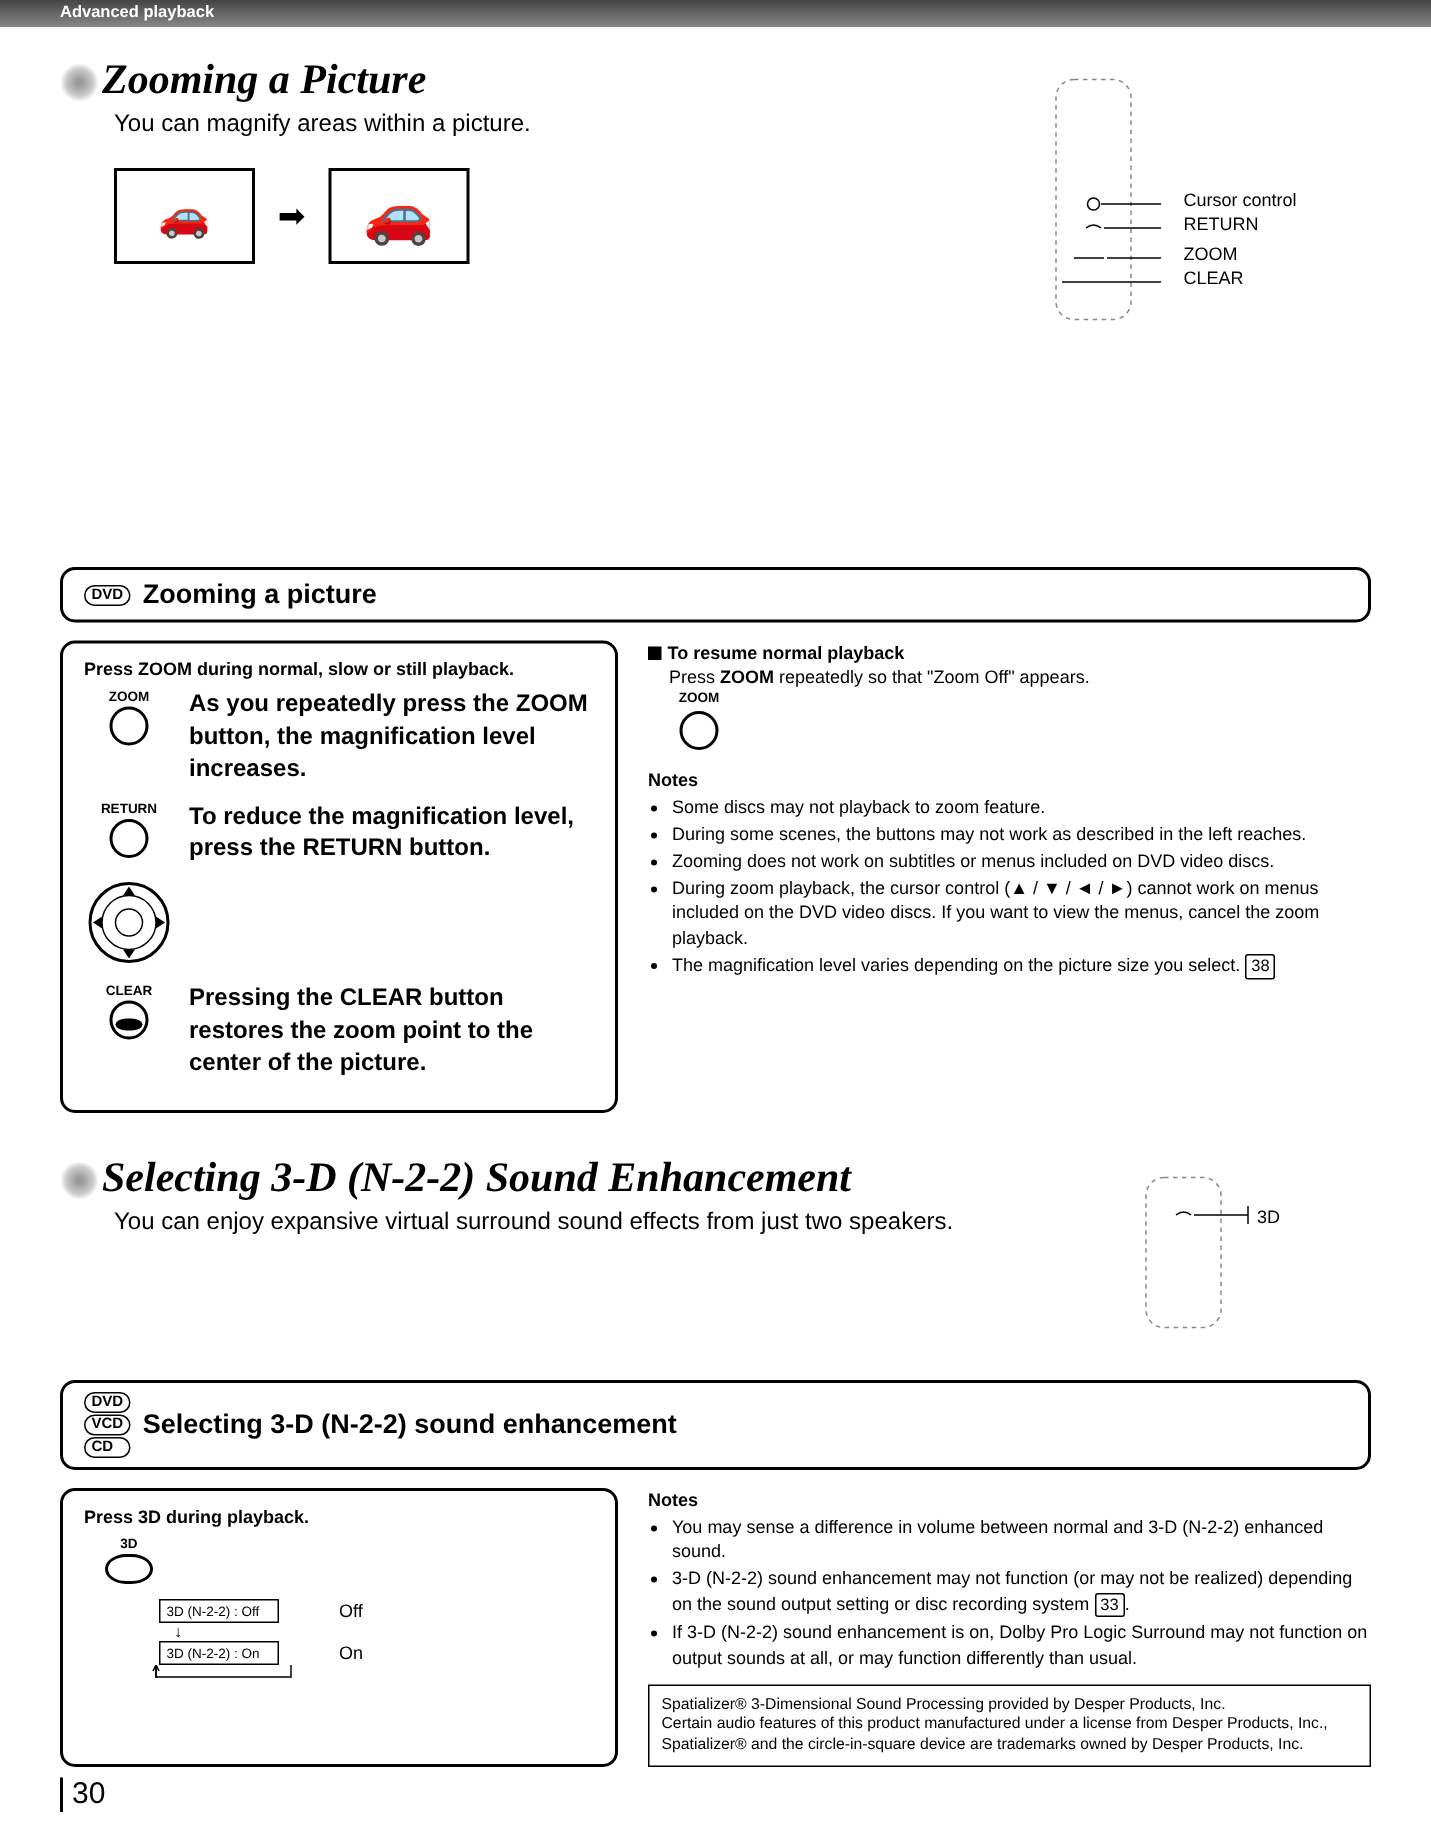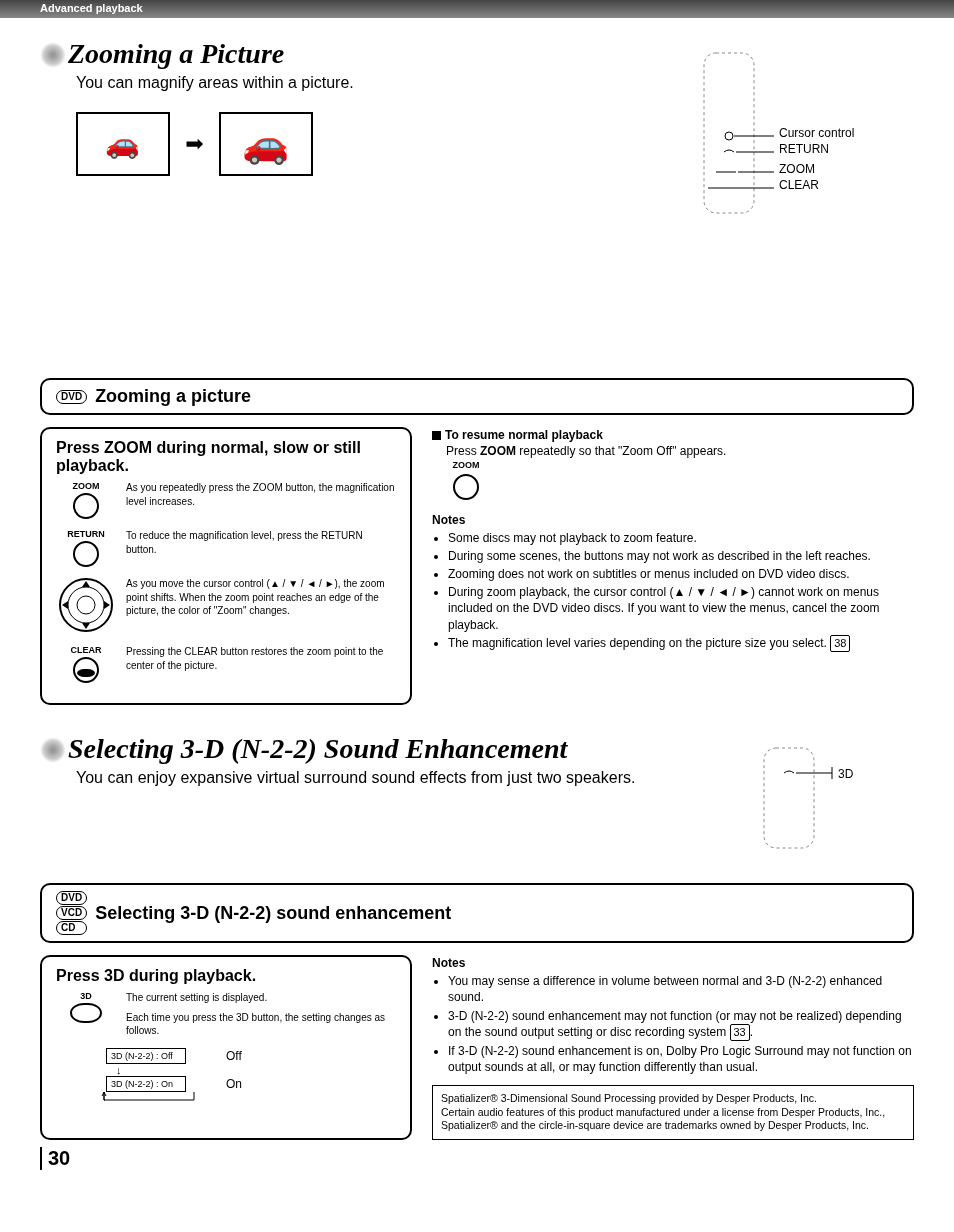--- a/index.html
+++ b/index.html
@@ -108,21 +108,21 @@
     flex-direction: column;
     gap: 1px;
   }
   .instruction-panel {
     border: 2px solid #000;
     border-radius: 10px;
     padding: 10px 14px;
   }
   .inst-head {
     font-weight: bold;
-    font-size: 16px;
+    font-size: 12px;
     margin-bottom: 6px;
   }
   .inst-row {
     display: flex;
     gap: 10px;
     margin-bottom: 10px;
     align-items: flex-start;
   }
   .btn-icon {
     width: 60px;
@@ -164,22 +164,23 @@
     border-radius: 14px/10px;
     margin: 2px auto 0 auto;
     display: block;
   }
   .dpad {
     width: 56px;
     height: 56px;
     margin: 0 auto;
   }
   .inst-text {
-    font-size: 10px;
+    font-size: 16px;
     line-height: 1.35;
+    font-weight: bold;
   }
   .right-notes {
     font-size: 12px;
     line-height: 1.35;
   }
   .right-notes .hd {
     font-weight: bold;
   }
   .right-notes ul {
     padding-left: 16px;
@@ -217,21 +218,21 @@
     padding: 6px 8px;
     font-size: 10.5px;
     line-height: 1.3;
     margin-top: 10px;
   }
   .page-num {
     position: absolute;
     left: 40px;
     bottom: 10px;
     font-size: 20px;
-    font-weight: bold;
+    font-weight: normal;
     border-left: 2px solid #000;
     padding-left: 6px;
   }
 </style>
 </head>
 <body>
 
 <div class="page">
   <div class="topbar">Advanced playback</div>
 
@@ -255,21 +256,21 @@
         <rect x="10" y="5" width="50" height="160" rx="12" fill="none" stroke="#888" stroke-dasharray="3,3"></rect>
         <circle cx="35" cy="88" r="4" fill="none" stroke="#000"></circle>
         <path d="M30 104 q5 -4 10 0" fill="none" stroke="#000"></path>
         <line x1="22" y1="124" x2="42" y2="124" stroke="#000"></line>
         <line x1="14" y1="140" x2="58" y2="140" stroke="#000"></line>
         <line x1="40" y1="88" x2="80" y2="88" stroke="#000"></line>
         <line x1="42" y1="104" x2="80" y2="104" stroke="#000"></line>
         <line x1="44" y1="124" x2="80" y2="124" stroke="#000"></line>
         <line x1="58" y1="140" x2="80" y2="140" stroke="#000"></line>
       </svg>
-      <div style="position:relative; top:-170px; left:85px; width:130px">
+      <div style="position:relative; top:-170px; left:95px; width:130px">
         <div style="height:78px"></div>
         <div class="remote-label-row">Cursor control</div>
         <div class="remote-label-row" style="margin-top:2px">RETURN</div>
         <div class="remote-label-row" style="margin-top:6px">ZOOM</div>
         <div class="remote-label-row" style="margin-top:2px">CLEAR</div>
       </div>
     </div>
   </div>
 
   <div class="section-bar">
@@ -302,21 +303,20 @@
           <svg class="dpad" viewBox="0 0 56 56">
             <circle cx="28" cy="28" r="26" fill="none" stroke="#000" stroke-width="2"></circle>
             <circle cx="28" cy="28" r="18" fill="none" stroke="#000" stroke-width="1"></circle>
             <circle cx="28" cy="28" r="9" fill="none" stroke="#000" stroke-width="1"></circle>
             <polygon points="28,4 24,10 32,10" fill="#000"></polygon>
             <polygon points="28,52 24,46 32,46" fill="#000"></polygon>
             <polygon points="4,28 10,24 10,32" fill="#000"></polygon>
             <polygon points="52,28 46,24 46,32" fill="#000"></polygon>
           </svg>
         </div>
-        <div class="inst-text">As you move the cursor control (▲ / ▼ / ◄ / ►), the zoom point shifts. When the zoom point reaches an edge of the picture, the color of "Zoom" changes.</div>
       </div>
 
       <div class="inst-row">
         <div class="btn-icon">
           <span>CLEAR</span>
           <span class="circle-half"></span>
         </div>
         <div class="inst-text">Pressing the CLEAR button restores the zoom point to the center of the picture.</div>
       </div>
     </div>
@@ -372,24 +372,20 @@
 
   <div class="two-col" style="gap:20px; align-items:stretch">
     <div class="instruction-panel" style="flex:0 0 340px">
       <div class="inst-head">Press 3D during playback.</div>
 
       <div class="inst-row">
         <div class="btn-icon">
           <span>3D</span>
           <span class="oval"></span>
         </div>
-        <div class="inst-text">
-          <div>The current setting is displayed.</div>
-          <div style="margin-top:6px">Each time you press the 3D button, the setting changes as follows.</div>
-        </div>
       </div>
 
       <div style="margin-top:6px">
         <div class="toggle-row">
           <span class="toggle-box">3D (N-2-2) : Off</span>
           <span>Off</span>
         </div>
         <div class="toggle-arrow">↓</div>
         <div class="toggle-row">
           <span class="toggle-box">3D (N-2-2) : On</span>

